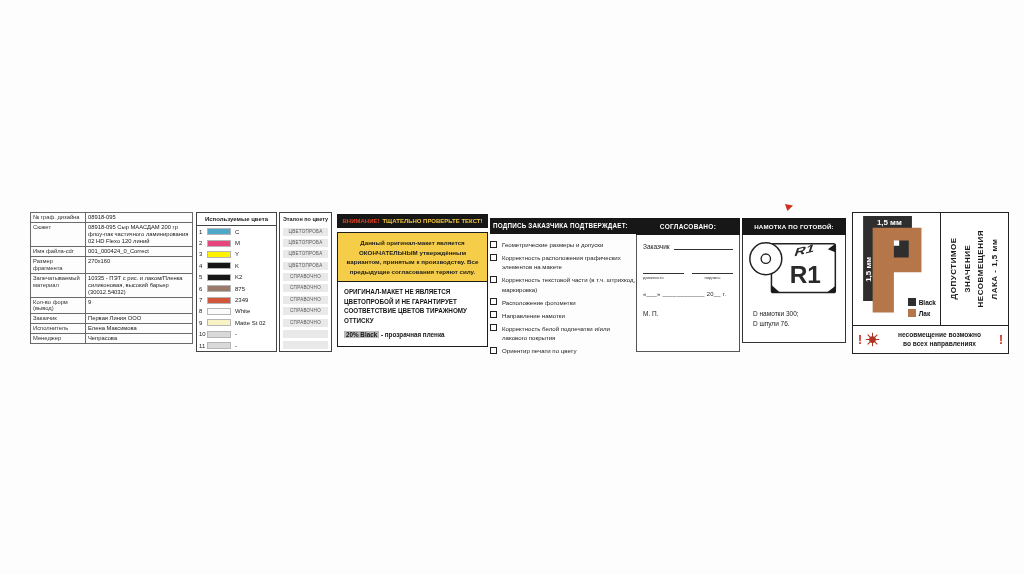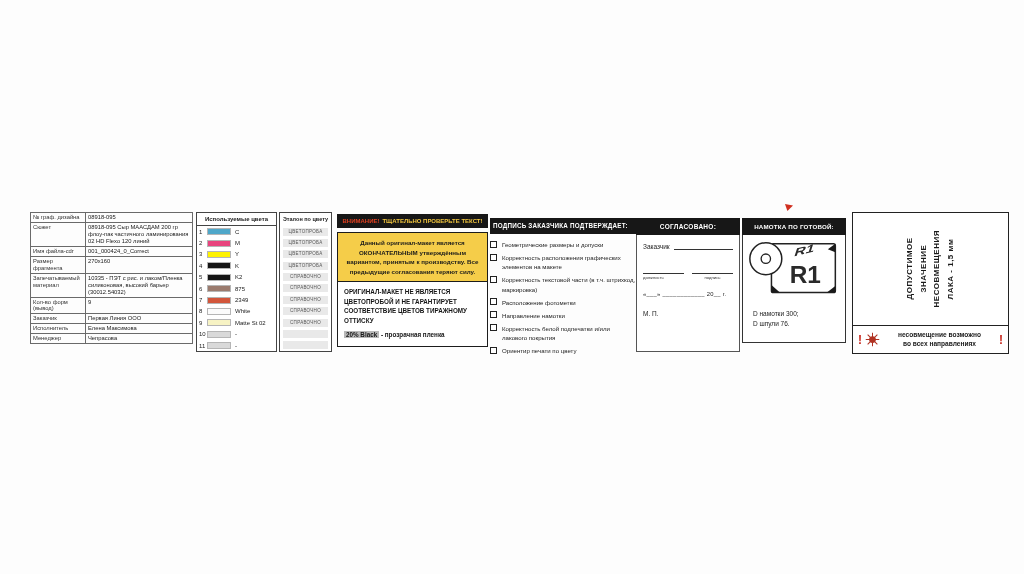--- a/index.html
+++ b/index.html
@@ -314,20 +314,38 @@
         </svg>
         <div class="wind-lines">
           <div>D намотки 300;</div>
           <div>D шпули 76.</div>
         </div>
       </div>
     </div>
 
     <div class="regblock abs">
       <div class="reg-top">
+        <div class="p-cell">
+          <svg class="abs" style="left:3px; top:3px;" width="80" height="104" viewBox="0 0 62 98">
+            <path d="M0 0 H46 V42 H20 V80 H0 Z M20 12 H34 V28 H20 Z" fill-rule="evenodd" fill="#2e2e2e"></path>
+            <path d="M0 0 H46 V42 H20 V80 H0 Z M20 12 H34 V28 H20 Z" fill-rule="evenodd" transform="translate(9,11)" fill="#b5764a"></path>
+            <text x="13" y="8.5" font-size="7.5" font-weight="bold" fill="#ffffff">1,5 мм</text>
+            <text transform="translate(7,62) rotate(-90)" font-size="7.5" font-weight="bold" fill="#ffffff">1,5 мм</text>
+          </svg>
+          <div class="legend">
+            <div class="legend-row">
+              <span class="legend-sq" style="background: rgb(46, 46, 46);"></span>
+              <span class="legend-lbl">Black</span>
+            </div>
+            <div class="legend-row">
+              <span class="legend-sq" style="background: rgb(181, 118, 74);"></span>
+              <span class="legend-lbl">Лак</span>
+            </div>
+          </div>
+        </div>
         <div class="v-cell">
           <div class="v-text">
             <div>ДОПУСТИМОЕ</div>
             <div>ЗНАЧЕНИЕ</div>
             <div>НЕСОВМЕЩЕНИЯ</div>
             <div>ЛАКА - 1,5 мм</div>
           </div>
         </div>
       </div>
       <div class="reg-bottom">

